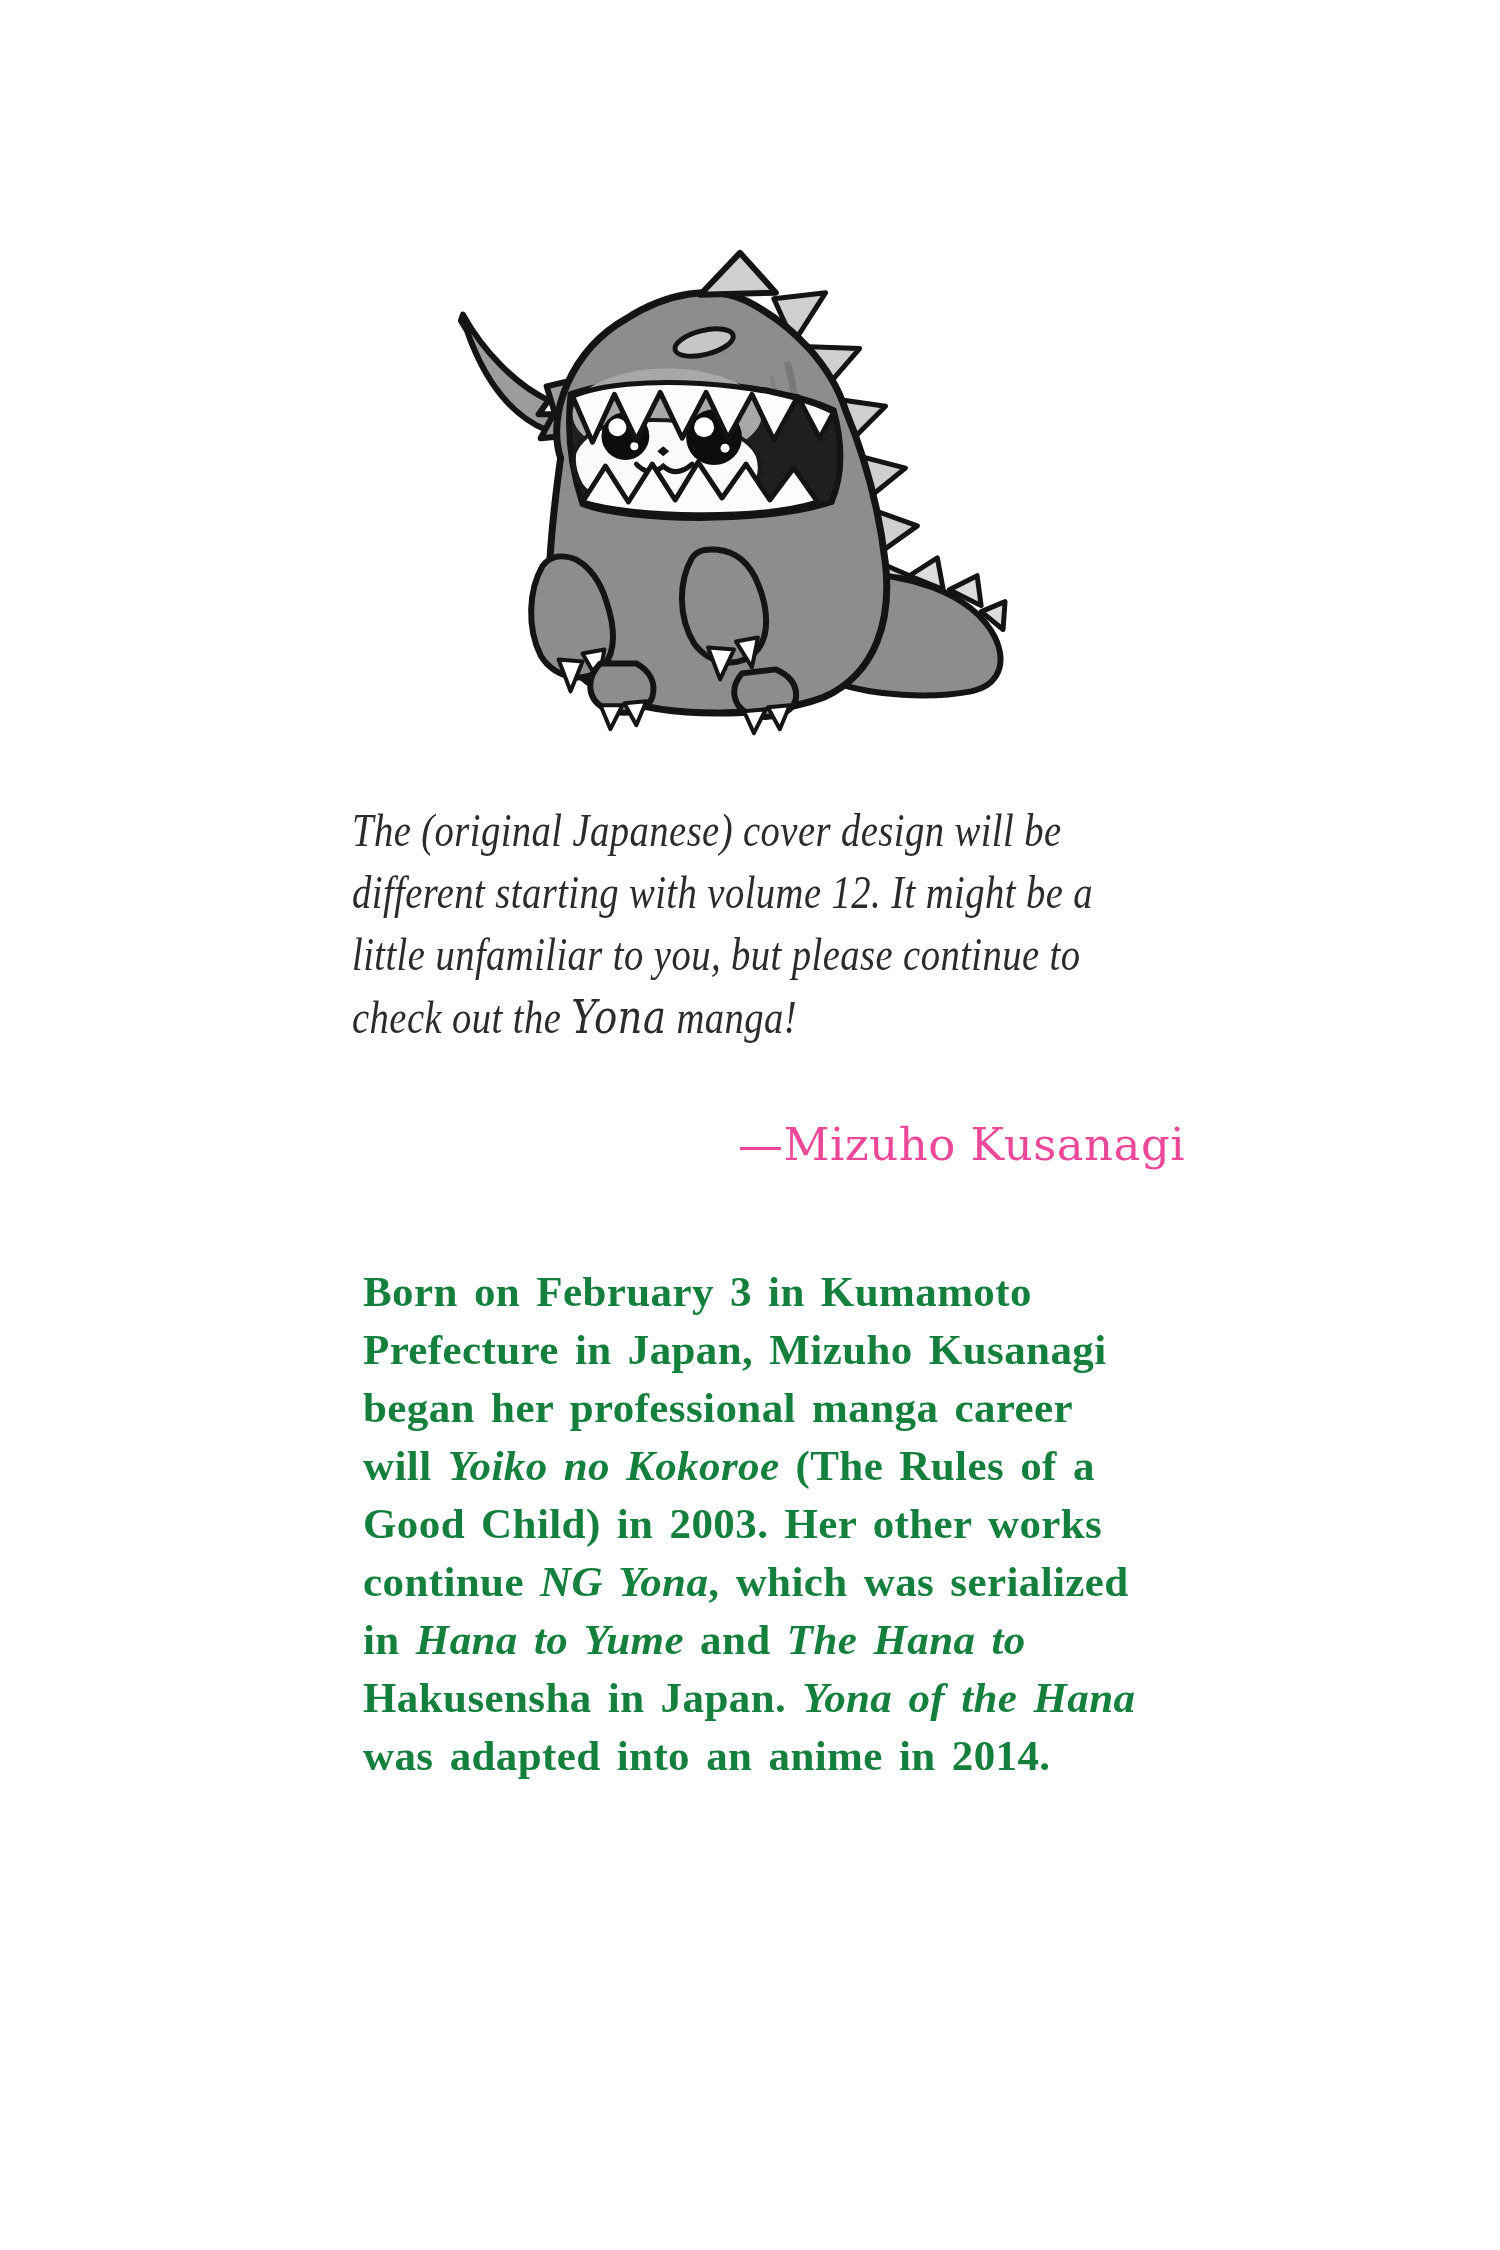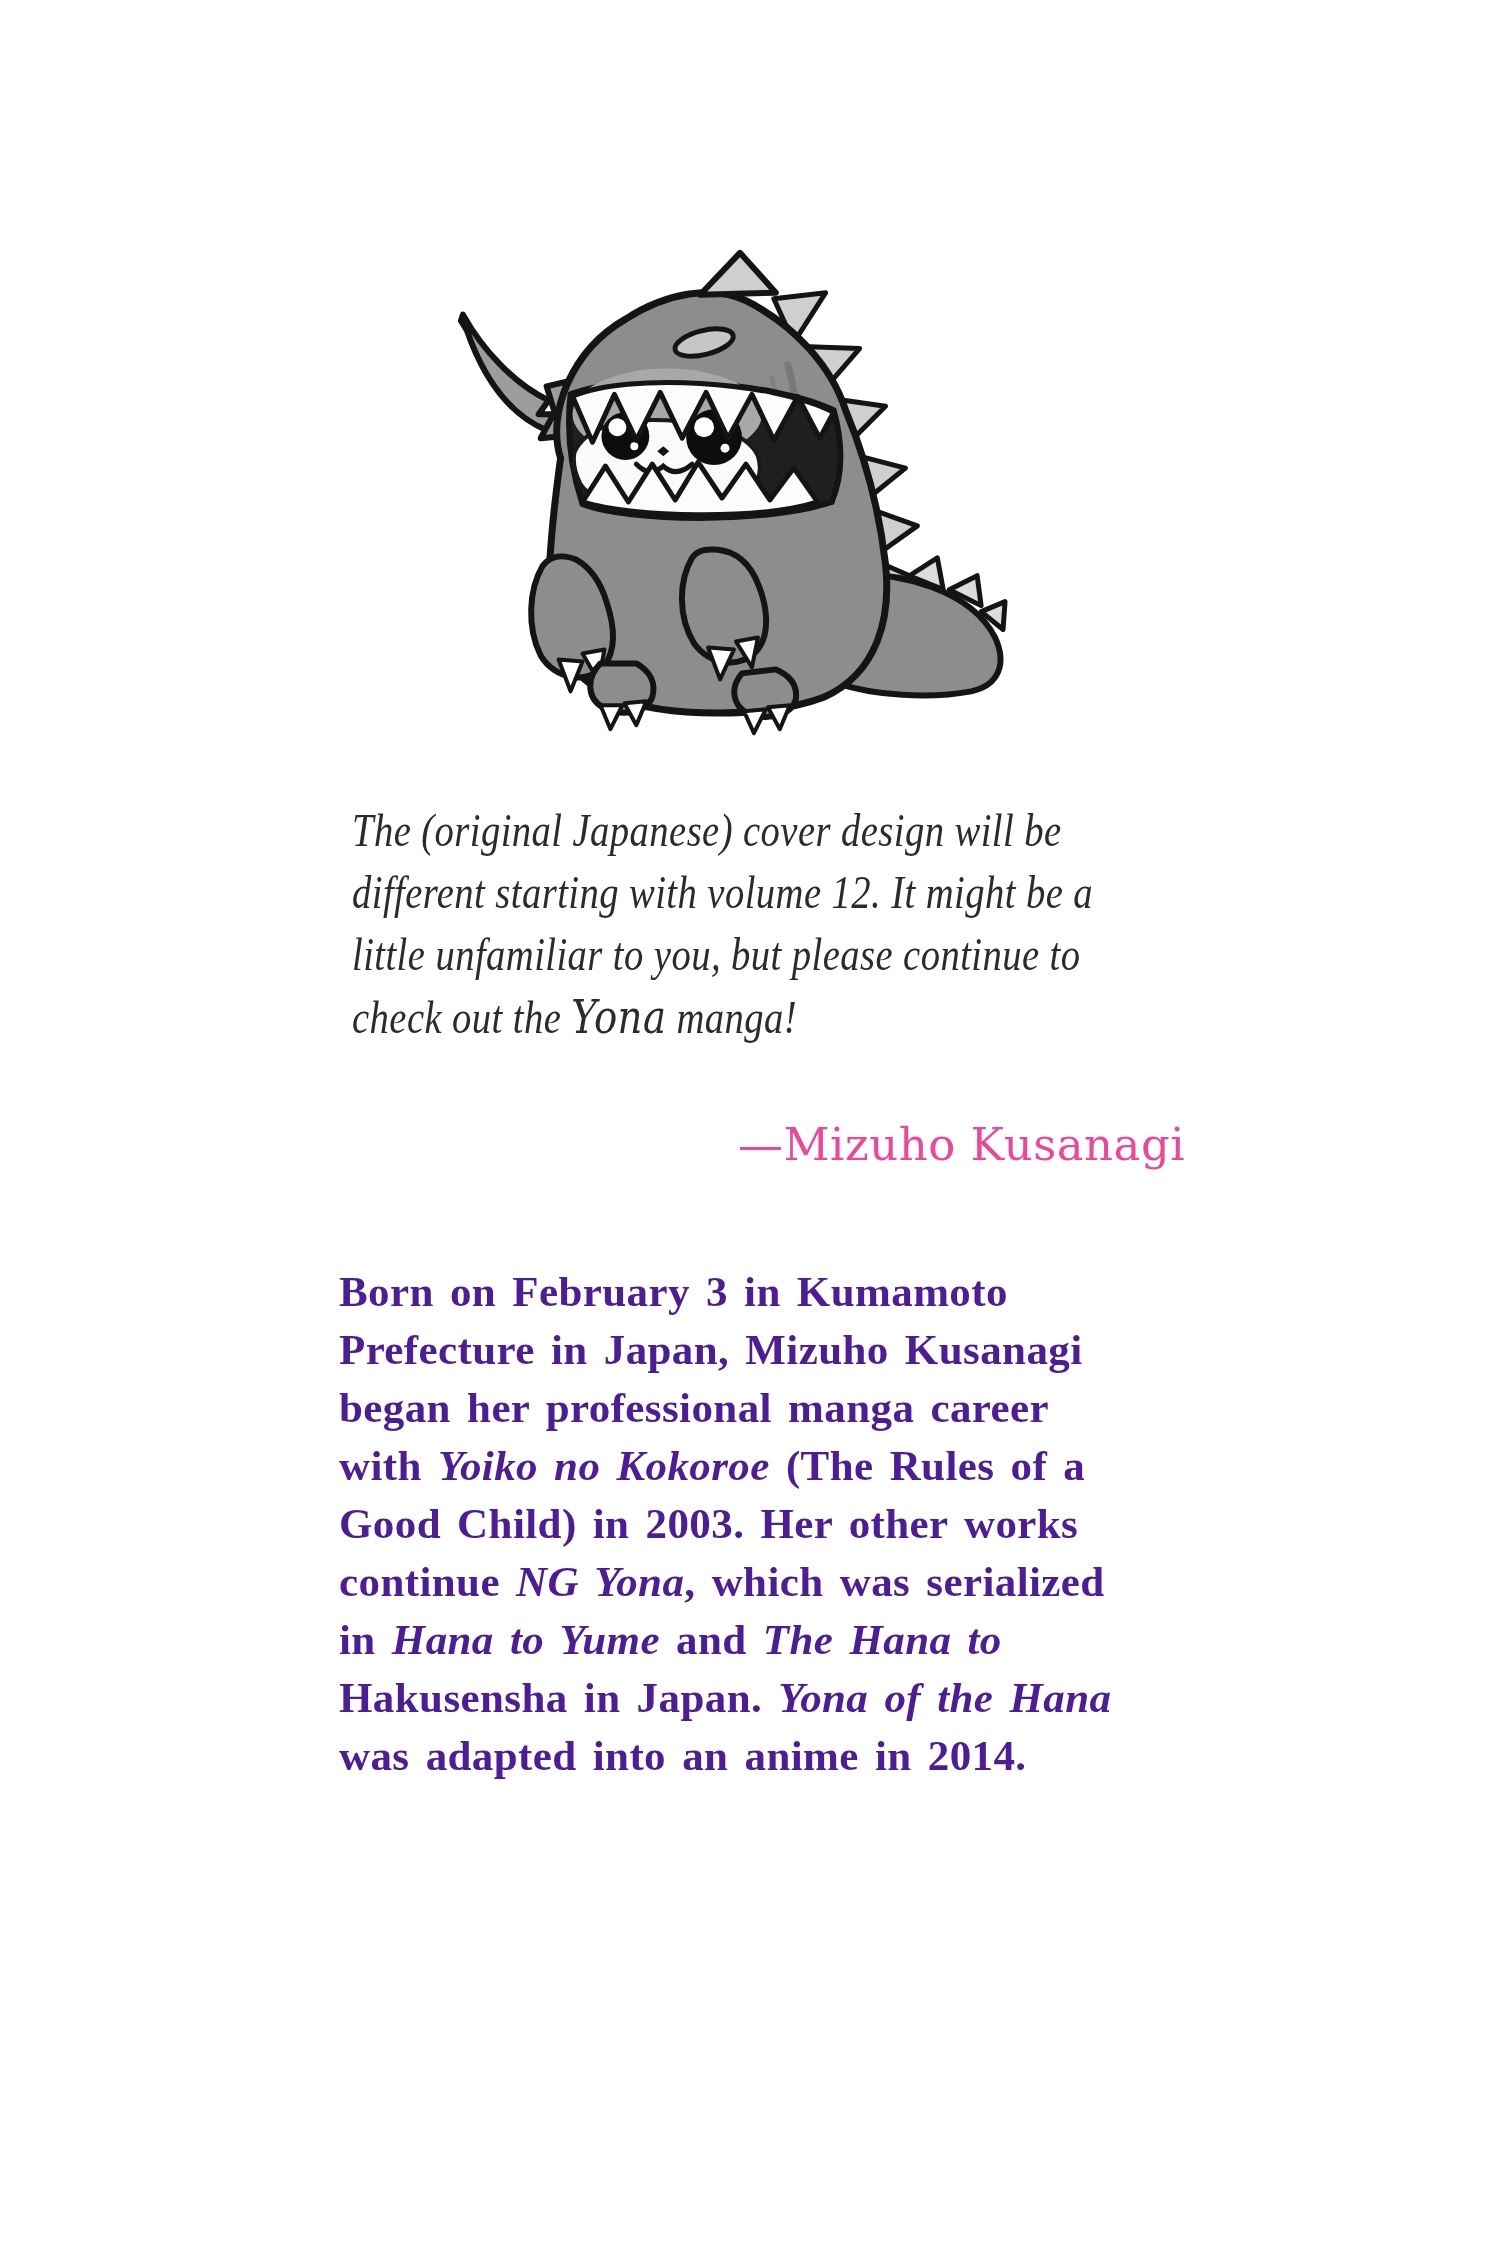--- a/index.html
+++ b/index.html
@@ -41,26 +41,26 @@
     left: 738px; top: 1122px;
     font-family: "DejaVu Serif", serif;
     font-size: 45px;
     line-height: 1;
     color: #ec4899;
     letter-spacing: 0.5px;
     white-space: nowrap;
   }
   .bio {
     position: absolute;
-    left: 339px; top: 1263px;
+    left: 363px; top: 1263px;
     font-family: "Liberation Serif", serif;
     font-weight: bold;
     font-size: 43px;
     line-height: 58px;
-    color: #4c1d95;
+    color: #15803d;
     white-space: nowrap;
     word-spacing: 5px;
     letter-spacing: 0.4px;
   }
   .bio .it { font-style: italic; }
   .tline { white-space: nowrap; }
 </style>
 </head>
 <body>
 
@@ -165,21 +165,21 @@
       <div class="tline"><span>little unfamiliar to you, but please continue to</span></div>
       <div class="tline"><span>check out the </span><span class="it">Yona</span><span> manga!</span></div>
     </div>
 
   <div class="signature">—Mizuho Kusanagi</div>
 
   <div class="bio">
       <div class="tline"><span>Born on February 3 in Kumamoto</span></div>
       <div class="tline"><span>Prefecture in Japan, Mizuho Kusanagi</span></div>
       <div class="tline"><span>began her professional manga career</span></div>
-      <div class="tline"><span>with </span><span class="it">Yoiko no Kokoroe</span><span> (The Rules of a</span></div>
+      <div class="tline"><span>will </span><span class="it">Yoiko no Kokoroe</span><span> (The Rules of a</span></div>
       <div class="tline"><span>Good Child) in 2003. Her other works</span></div>
       <div class="tline"><span>continue </span><span class="it">NG Yona</span><span>, which was serialized</span></div>
       <div class="tline"><span>in </span><span class="it">Hana to Yume</span><span> and </span><span class="it">The Hana to</span></div>
       <div class="tline"><span>Hakusensha in Japan. </span><span class="it">Yona of the Hana</span></div>
       <div class="tline"><span>was adapted into an anime in 2014.</span></div>
     </div>
 
 </div>
 
 </body></html>

